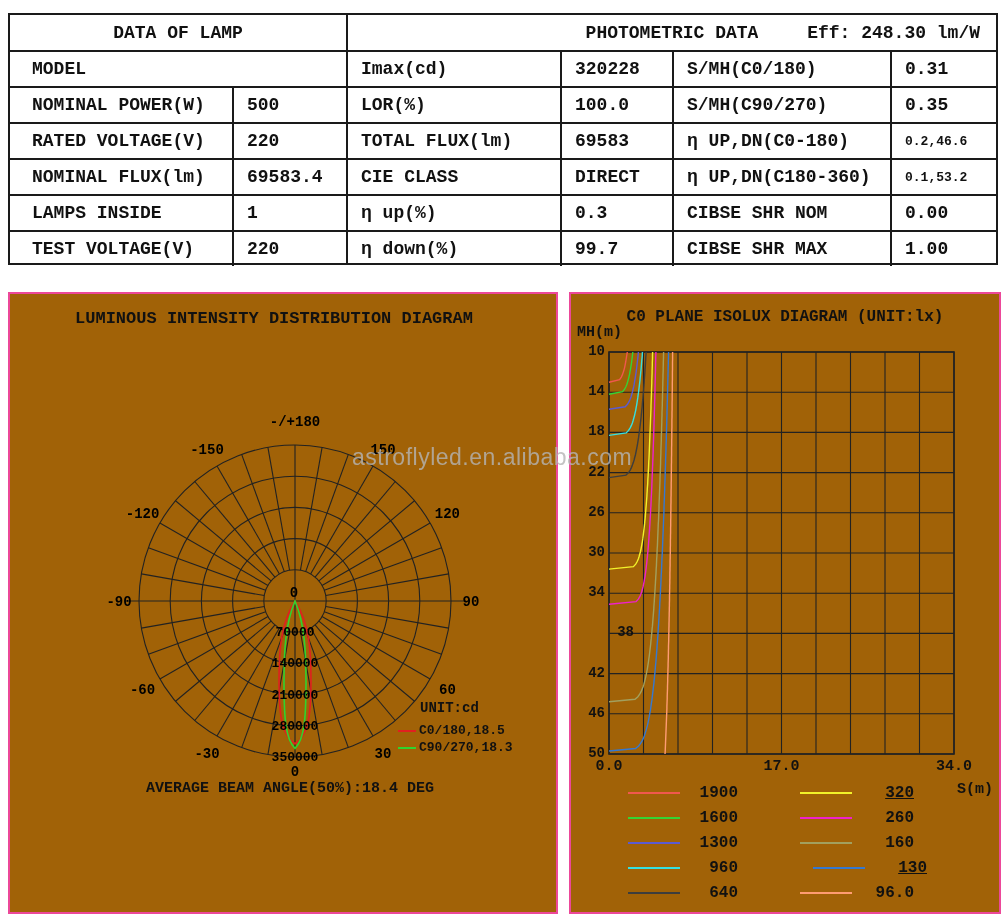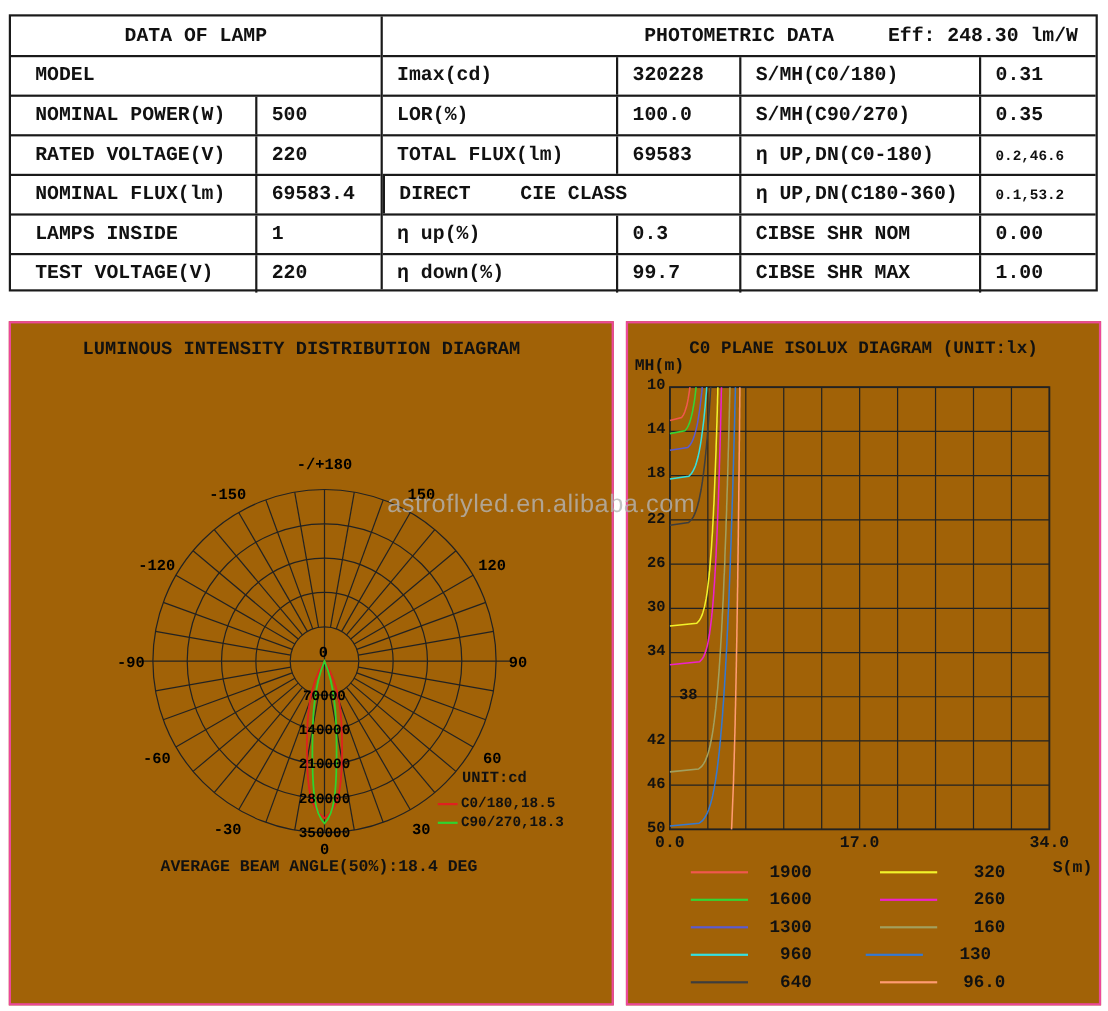--- a/index.html
+++ b/index.html
@@ -100,22 +100,22 @@
         <div class="tcell bl pl2" style="width:218px">S/MH(C90/270)</div>
         <div class="tcell bl pl2" style="width:106px">0.35</div>
       </div>
       <div class="trow">
         <div class="tcell pl2" style="width:212px">TOTAL FLUX(lm)</div>
         <div class="tcell bl pl2" style="width:112px">69583</div>
         <div class="tcell bl pl2" style="width:218px">η UP,DN(C0-180)</div>
         <div class="tcell bl pl2 small-val" style="width:106px">0.2,46.6</div>
       </div>
       <div class="trow">
+        <div class="tcell pl2" style="width:212px">CIE CLASS</div>
         <div class="tcell bl pl2" style="width:112px">DIRECT</div>
-        <div class="tcell pl2" style="width:212px">CIE CLASS</div>
         <div class="tcell bl pl2" style="width:218px">η UP,DN(C180-360)</div>
         <div class="tcell bl pl2 small-val" style="width:106px">0.1,53.2</div>
       </div>
       <div class="trow">
         <div class="tcell pl2" style="width:212px">η up(%)</div>
         <div class="tcell bl pl2" style="width:112px">0.3</div>
         <div class="tcell bl pl2" style="width:218px">CIBSE SHR NOM</div>
         <div class="tcell bl pl2" style="width:106px">0.00</div>
       </div>
       <div class="trow">
@@ -283,33 +283,33 @@
           <span class="ileg-num" style="width: 58px;">1300</span>
         </div>
         <div class="ileg-row" style="left: 57px; top: 563.7px;">
           <span class="ileg-line" style="border-top-color: rgb(53, 224, 224);"></span>
           <span class="ileg-num" style="width: 58px;">960</span>
         </div>
         <div class="ileg-row" style="left: 57px; top: 588.6px;">
           <span class="ileg-line" style="border-top-color: rgb(61, 61, 61);"></span>
           <span class="ileg-num" style="width: 58px;">640</span>
         </div>
-        <div class="ileg-row" style="left: 229px; top: 489px;">
+        <div class="ileg-row" style="left: 229px; top: 489px; text-decoration: underline;">
           <span class="ileg-line" style="border-top-color: rgb(242, 242, 42);"></span>
           <span class="ileg-num" style="width: 62px;">320</span>
         </div>
         <div class="ileg-row" style="left: 229px; top: 513.9px;">
           <span class="ileg-line" style="border-top-color: rgb(238, 34, 204);"></span>
           <span class="ileg-num" style="width: 62px;">260</span>
         </div>
         <div class="ileg-row" style="left: 229px; top: 538.8px;">
           <span class="ileg-line" style="border-top-color: rgb(162, 160, 94);"></span>
           <span class="ileg-num" style="width: 62px;">160</span>
         </div>
-        <div class="ileg-row" style="left: 216px; top: 563.7px;">
+        <div class="ileg-row" style="left: 242px; top: 563.7px; text-decoration: underline;">
           <span class="ileg-line" style="border-top-color: rgb(53, 121, 210);"></span>
           <span class="ileg-num" style="width: 62px;">130</span>
         </div>
         <div class="ileg-row" style="left: 229px; top: 588.6px;">
           <span class="ileg-line" style="border-top-color: rgb(255, 156, 114);"></span>
           <span class="ileg-num" style="width: 62px;">96.0</span>
         </div>
       </div>
   </div>
 

